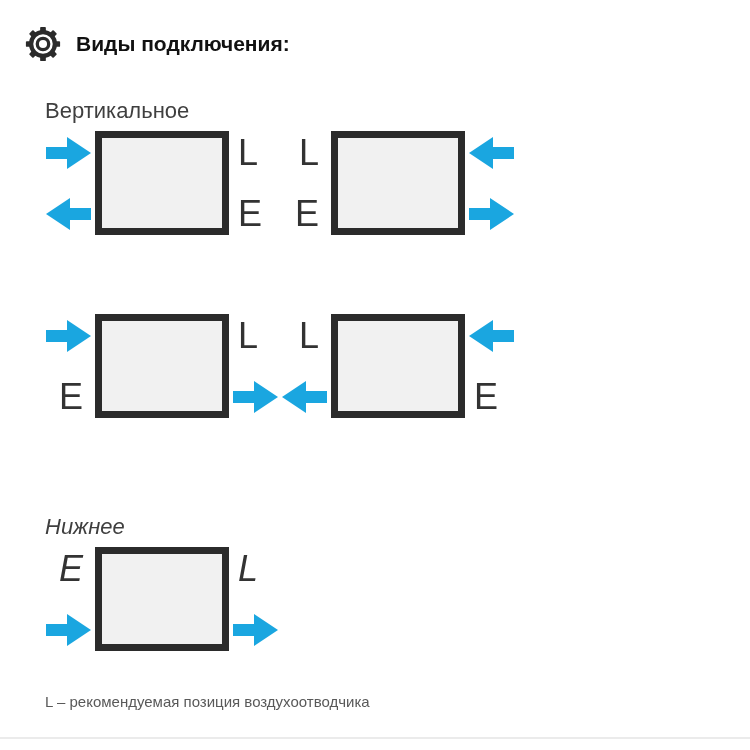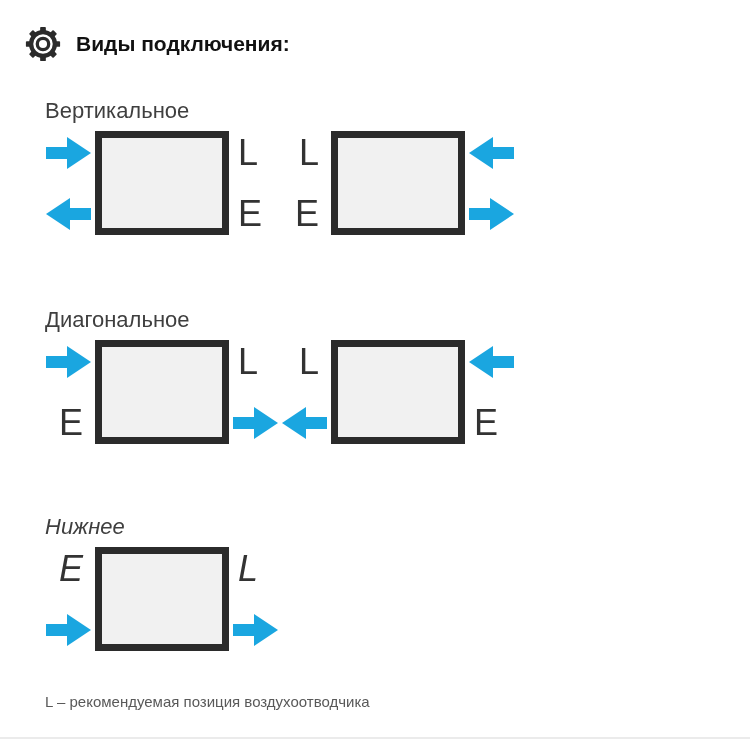--- a/index.html
+++ b/index.html
@@ -118,21 +118,20 @@
               <div class="slot bottom">
                 <svg viewBox="0 0 45 32" class="arrow">
                   <polygon points="0,10 21,10 21,0 45,16 21,32 21,22 0,22"></polygon>
                 </svg>
               </div>
             </div>
           </div>
         </div>
       </div>
       <div class="section">
-        <div class="section-label">Диагональное</div>
         <div class="diagram-row">
           <div class="diagram">
             <div class="col left">
               <div class="slot top">
                 <svg viewBox="0 0 45 32" class="arrow">
                   <polygon points="0,10 21,10 21,0 45,16 21,32 21,22 0,22"></polygon>
                 </svg>
               </div>
               <div class="slot bottom">
                 <span class="port-letter">E</span>

